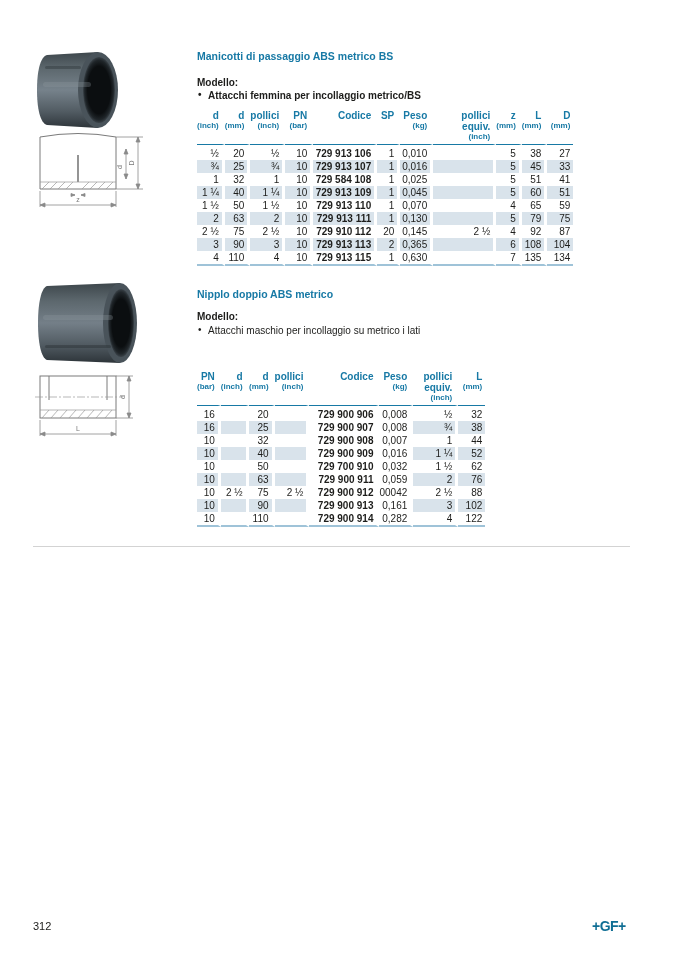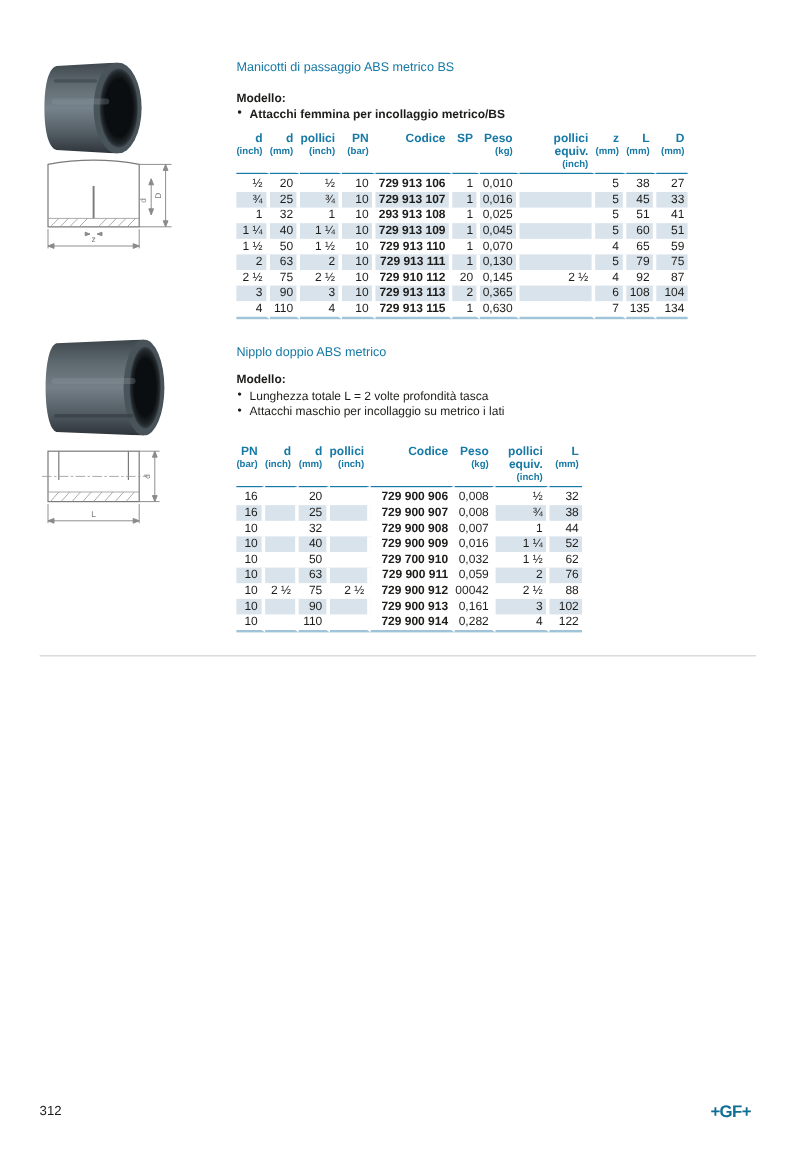--- a/index.html
+++ b/index.html
@@ -3,21 +3,21 @@
 <meta charset="utf-8">
 <style>
   html,body{margin:0;padding:0;background:#ffffff;}
   .page{
     position:relative;width:677px;height:958px;background:#fff;overflow:hidden;
     font-family:"Liberation Sans","DejaVu Sans",sans-serif;color:#1d1d1b;
   }
   
   .art{position:absolute;}
   
-  .sec-title{position:absolute;left:197px;font-size:10.5px;font-weight:normal;color:var(--accent);}
+  .sec-title{position:absolute;left:197px;font-size:10.5px;font-weight:bold;color:var(--accent);}
   .model-label{position:absolute;left:197px;font-size:10px;font-weight:bold;color:#1d1d1b;}
   .bullets{position:absolute;left:197px;margin:0;padding:0;list-style:none;}
   .bullets li{font-size:10px;line-height:12.5px;color:#1d1d1b;padding-left:11px;position:relative;}
   .bullets li::before{content:"\2022";position:absolute;left:1px;top:-1px;font-size:10px;}
   
   .tblwrap{position:absolute;left:197px;}
   table.data{border-collapse:separate;border-spacing:0;table-layout:fixed;}
   table.data th{
     vertical-align:top;text-align:right;padding:0 3px 2px 0;
     border-bottom:1px solid var(--accent);border-right:3px solid #fff;
@@ -268,21 +268,21 @@
             <td></td>
             <td>5</td>
             <td>45</td>
             <td>33</td>
           </tr>
           <tr>
             <td>1</td>
             <td>32</td>
             <td>1</td>
             <td>10</td>
-            <td class="bold">293 913 108</td>
+            <td class="bold">729 584 108</td>
             <td>1</td>
             <td>0,025</td>
             <td></td>
             <td>5</td>
             <td>51</td>
             <td>41</td>
           </tr>
           <tr>
             <td>1 ¼</td>
             <td>40</td>
@@ -361,21 +361,20 @@
             <td>135</td>
             <td>134</td>
           </tr>
         </tbody>
       </table>
     </div>
 
   <div class="sec-title" style="top:288px;">Nipplo doppio ABS metrico</div>
   <div class="model-label" style="top:311px;">Modello:</div>
   <ul class="bullets" style="top:325px;">
-      <li>Lunghezza totale L = 2 volte profondità tasca</li>
       <li>Attacchi maschio per incollaggio su metrico i lati</li>
     </ul>
   <div class="tblwrap" style="top:371px;">
       <table class="data">
         <colgroup>
           <col style="width: 20px;">
           <col style="width: 26px;">
           <col style="width: 26px;">
           <col style="width: 30px;">
           <col style="width: 70px;">

